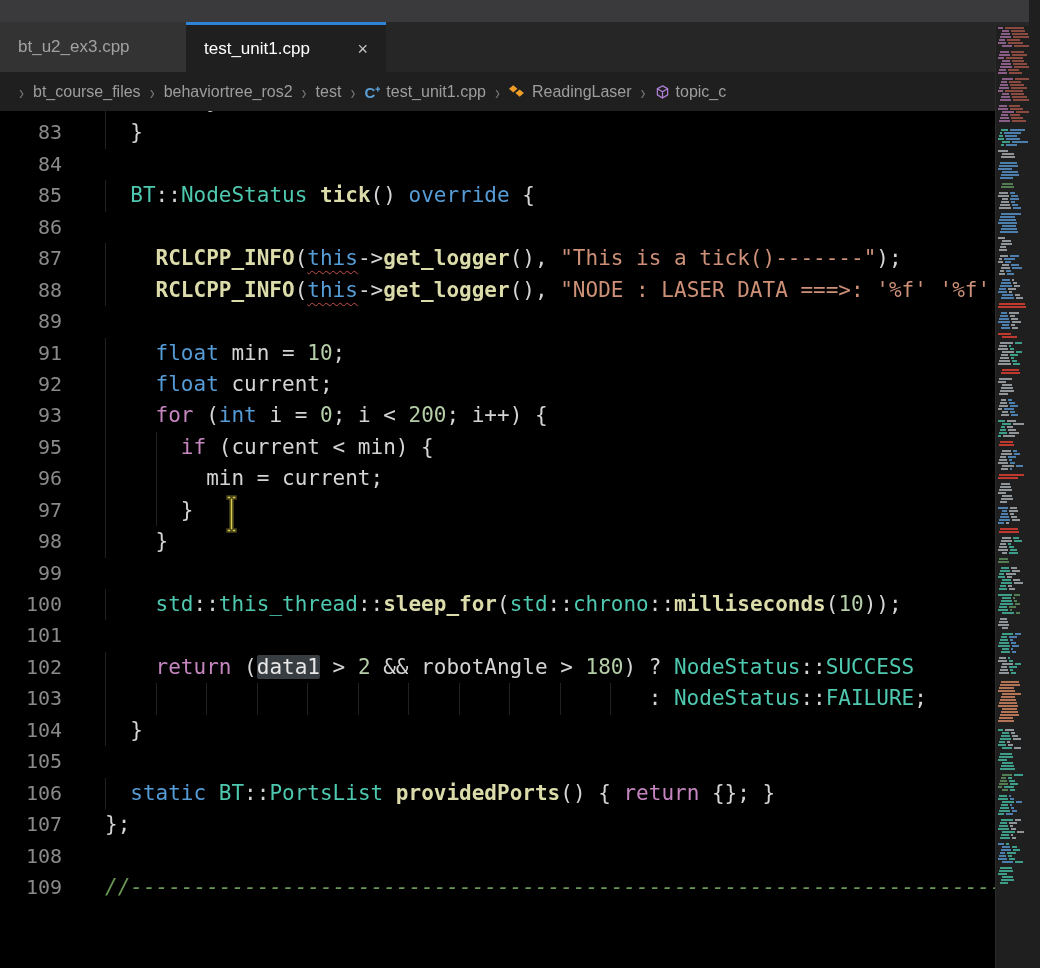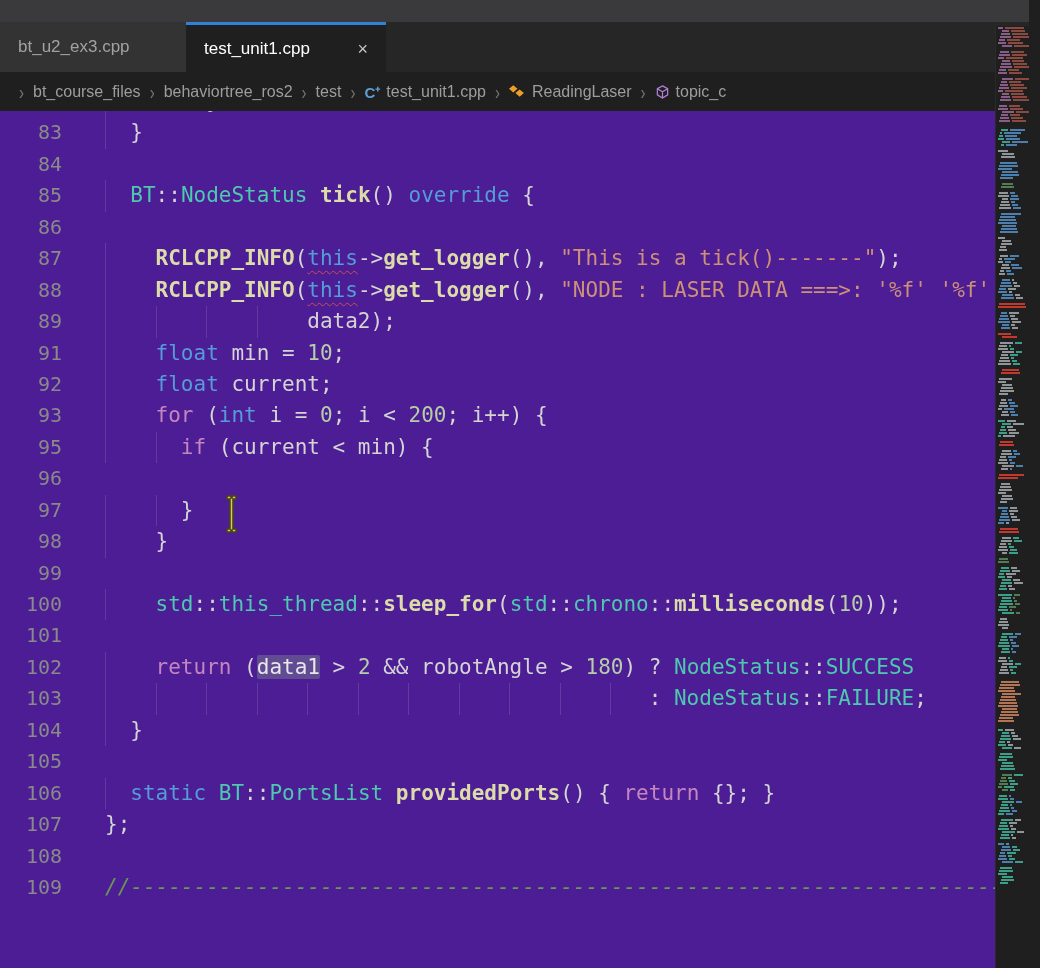--- a/index.html
+++ b/index.html
@@ -1,18 +1,18 @@
 <!DOCTYPE html>
 <html><head>
 <meta charset="utf-8">
 <style>
   * { margin:0; padding:0; box-sizing:border-box; }
   html,body { width:1040px; height:968px; overflow:hidden; background:#1f1f1f;
               font-family:"Liberation Sans", sans-serif; }
-  #app { position:relative; width:1029px; height:968px; background:#4c1d95; }
+  #app { position:relative; width:1029px; height:968px; background:#000000; }
 
   
   .top-strip { position:absolute; left:0; top:0; width:100%; height:22px; background:#3a3a3c; }
   .tab-bar   { position:absolute; left:0; top:22px; width:100%; height:50px; background:#2b2b2b; display:flex; }
   .tab { height:100%; display:flex; align-items:center; padding:0 18px; font-size:17px; color:#a2a2a2; background:#333333; cursor:pointer; }
   .tab.inactive { width:186px; }
   .tab.active { background:#1f1f1f; color:#ffffff; border-top:3px solid #2e82d8; width:200px; justify-content:space-between; }
   .tab .close { color:#c5c5c5; font-size:18px; margin-left:14px; line-height:1; }
   .tab-rest { flex:1; background:#262626; }
 
@@ -137,40 +137,40 @@
       <div class="line">
         <span class="ln">87</span>
         <span class="codeln"><span class="guide" style="left: 0px;"></span><span class="tok w">    </span><span class="tok fn">RCLCPP_INFO</span><span class="tok w">(</span><span class="tok sqkw">this</span><span class="tok w">-&gt;</span><span class="tok fn">get_logger</span><span class="tok w">(), </span><span class="tok str">"This is a tick()-------"</span><span class="tok w">);</span></span>
       </div>
       <div class="line">
         <span class="ln">88</span>
         <span class="codeln"><span class="guide" style="left: 0px;"></span><span class="tok w">    </span><span class="tok fn">RCLCPP_INFO</span><span class="tok w">(</span><span class="tok sqkw">this</span><span class="tok w">-&gt;</span><span class="tok fn">get_logger</span><span class="tok w">(), </span><span class="tok str">"NODE : LASER DATA ===&gt;: '%f' '%f'</span></span>
       </div>
       <div class="line">
         <span class="ln">89</span>
-        <span class="codeln"><span class="guide" style="left: 0px;"></span><span class="guide" style="left: 50.548px;"></span><span class="guide" style="left: 101.096px;"></span><span class="guide" style="left: 151.644px;"></span><span class="tok w">                data2);</span></span>
       </div>
       <div class="line">
         <span class="ln">91</span>
         <span class="codeln"><span class="guide" style="left: 0px;"></span><span class="tok w">    </span><span class="tok kw">float</span><span class="tok w"> min = </span><span class="tok num">10</span><span class="tok w">;</span></span>
       </div>
       <div class="line">
         <span class="ln">92</span>
         <span class="codeln"><span class="guide" style="left: 0px;"></span><span class="tok w">    </span><span class="tok kw">float</span><span class="tok w"> current;</span></span>
       </div>
       <div class="line">
         <span class="ln">93</span>
         <span class="codeln"><span class="guide" style="left: 0px;"></span><span class="tok w">    </span><span class="tok ctl">for</span><span class="tok w"> (</span><span class="tok kw">int</span><span class="tok w"> i = </span><span class="tok num">0</span><span class="tok w">; i &lt; </span><span class="tok num">200</span><span class="tok w">; i++) {</span></span>
       </div>
       <div class="line">
         <span class="ln">95</span>
         <span class="codeln"><span class="guide" style="left: 0px;"></span><span class="guide" style="left: 50.548px;"></span><span class="tok w">      </span><span class="tok ctl">if</span><span class="tok w"> (current &lt; min) {</span></span>
       </div>
       <div class="line">
         <span class="ln">96</span>
+        <span class="codeln"><span class="guide" style="left: 0px;"></span><span class="guide" style="left: 50.548px;"></span><span class="tok w">        min = current;</span></span>
       </div>
       <div class="line">
         <span class="ln">97</span>
         <span class="codeln"><span class="guide" style="left: 0px;"></span><span class="guide" style="left: 50.548px;"></span><span class="tok w">      }</span></span>
       </div>
       <div class="line">
         <span class="ln">98</span>
         <span class="codeln"><span class="guide" style="left: 0px;"></span><span class="tok w">    }</span></span>
       </div>
       <div class="line">

